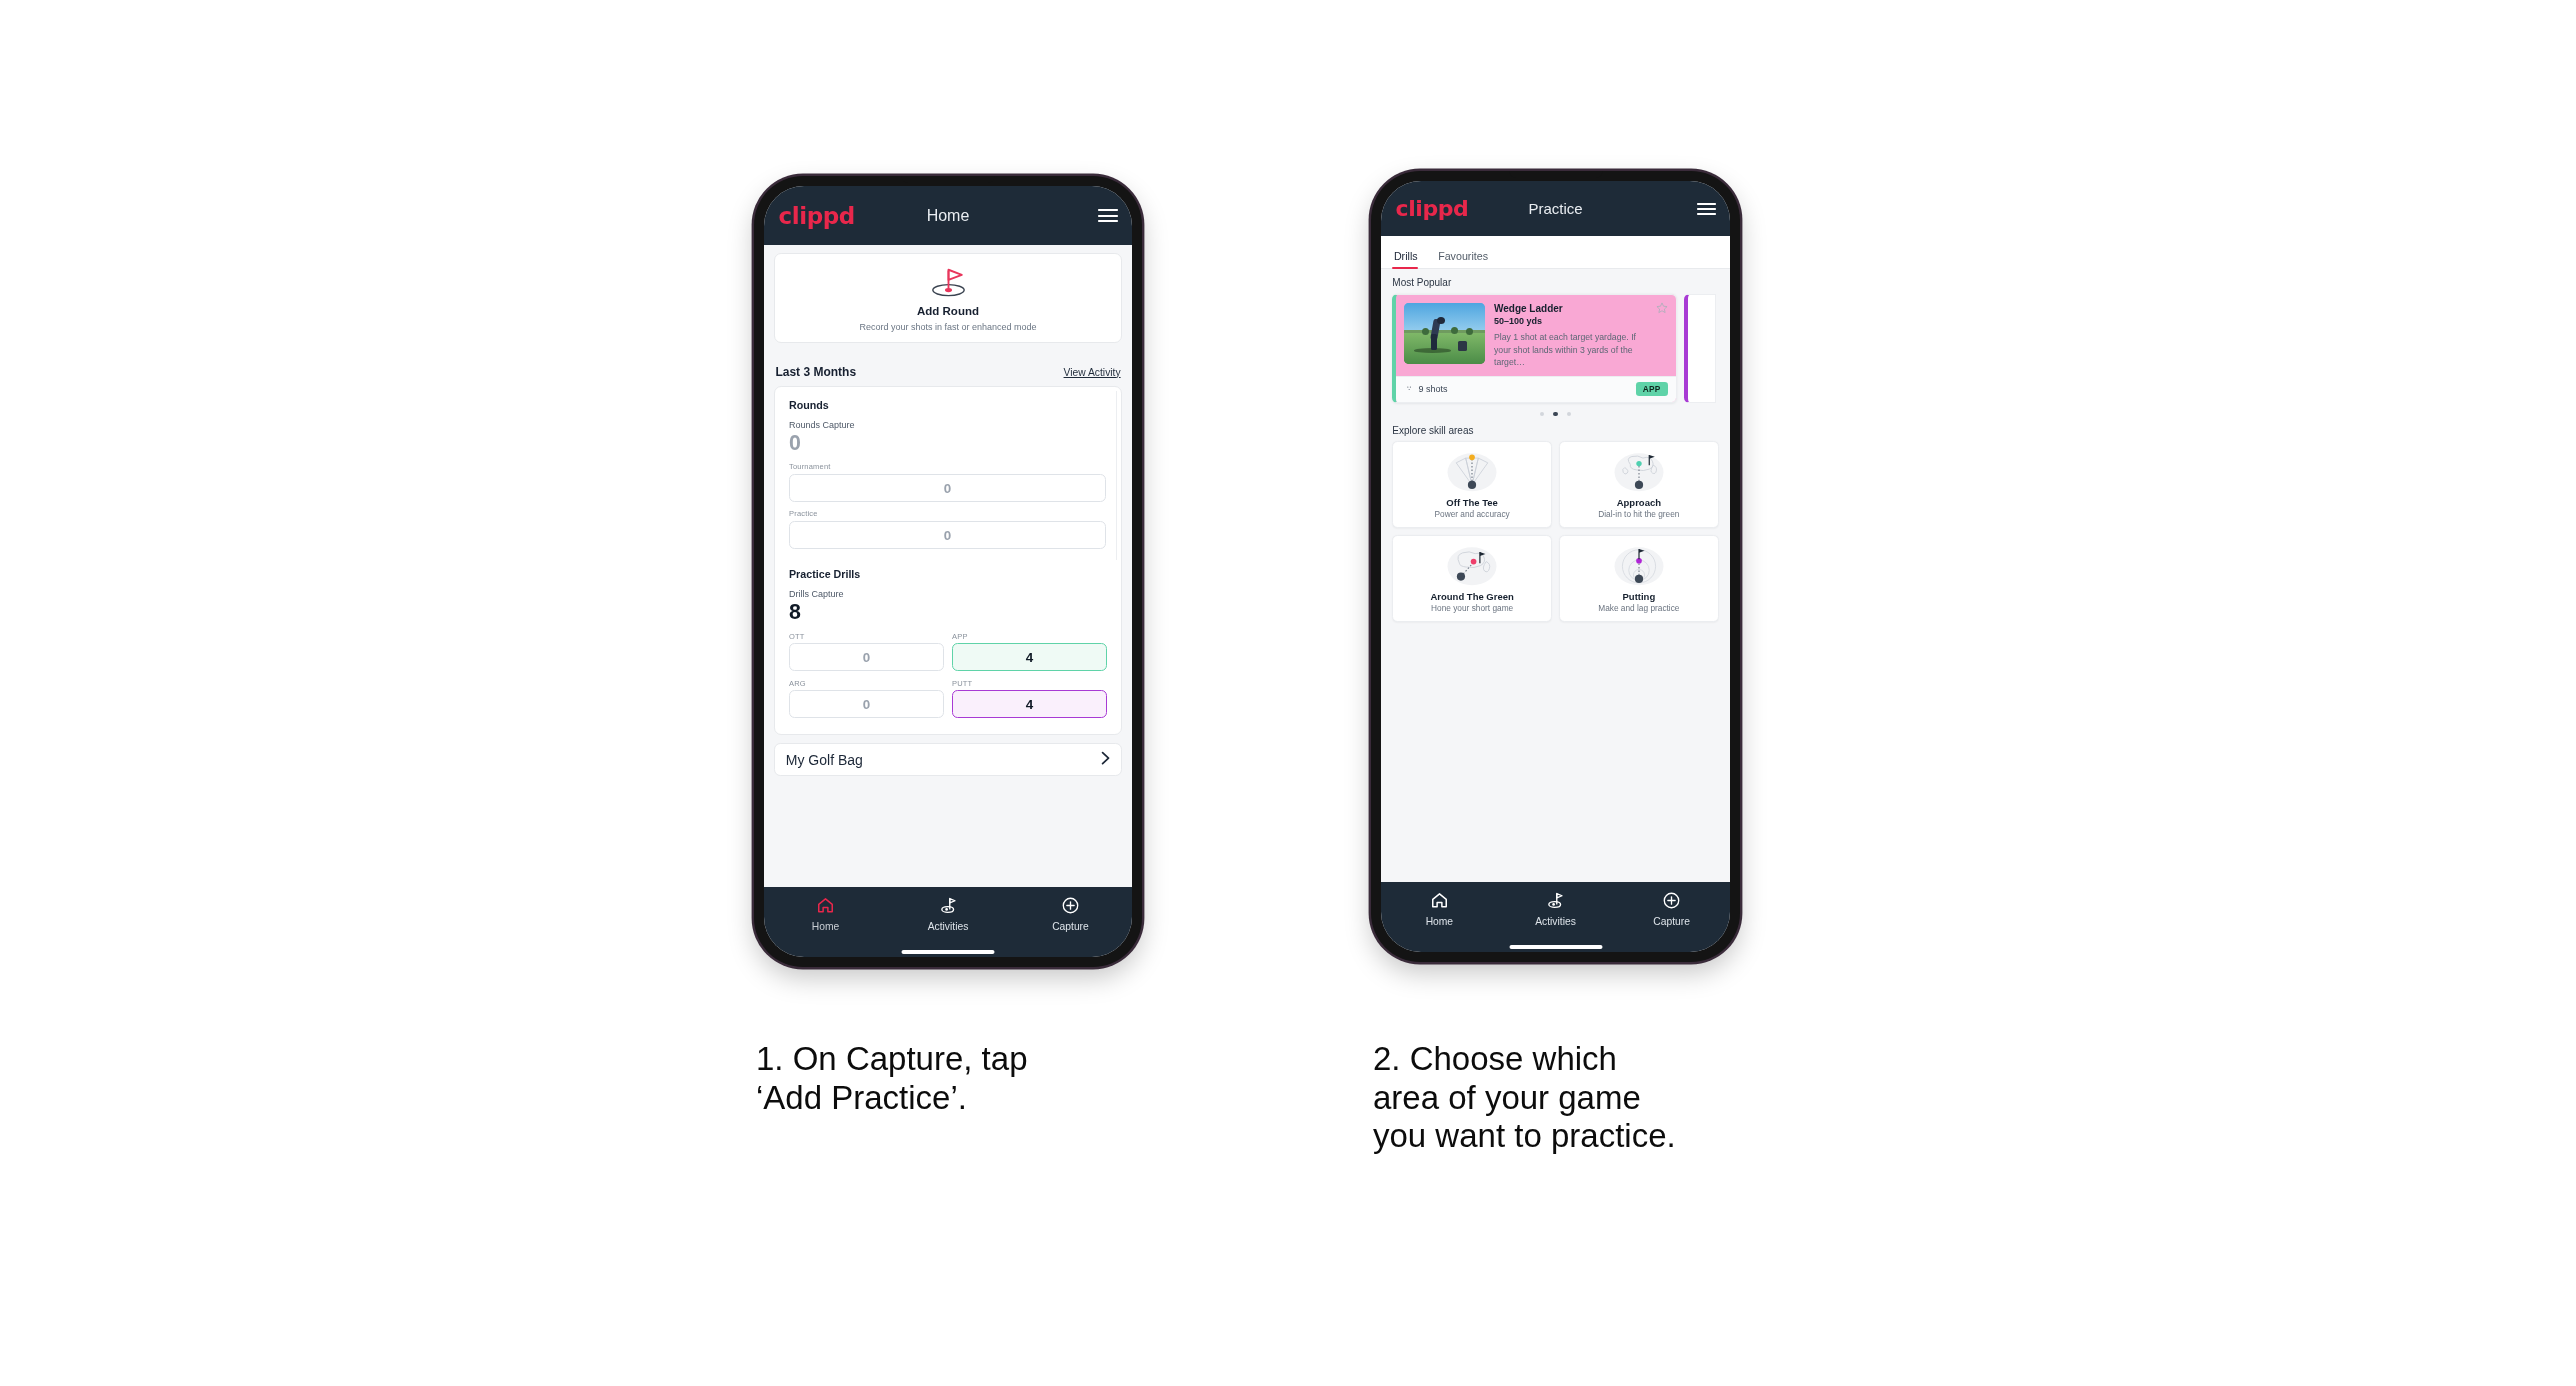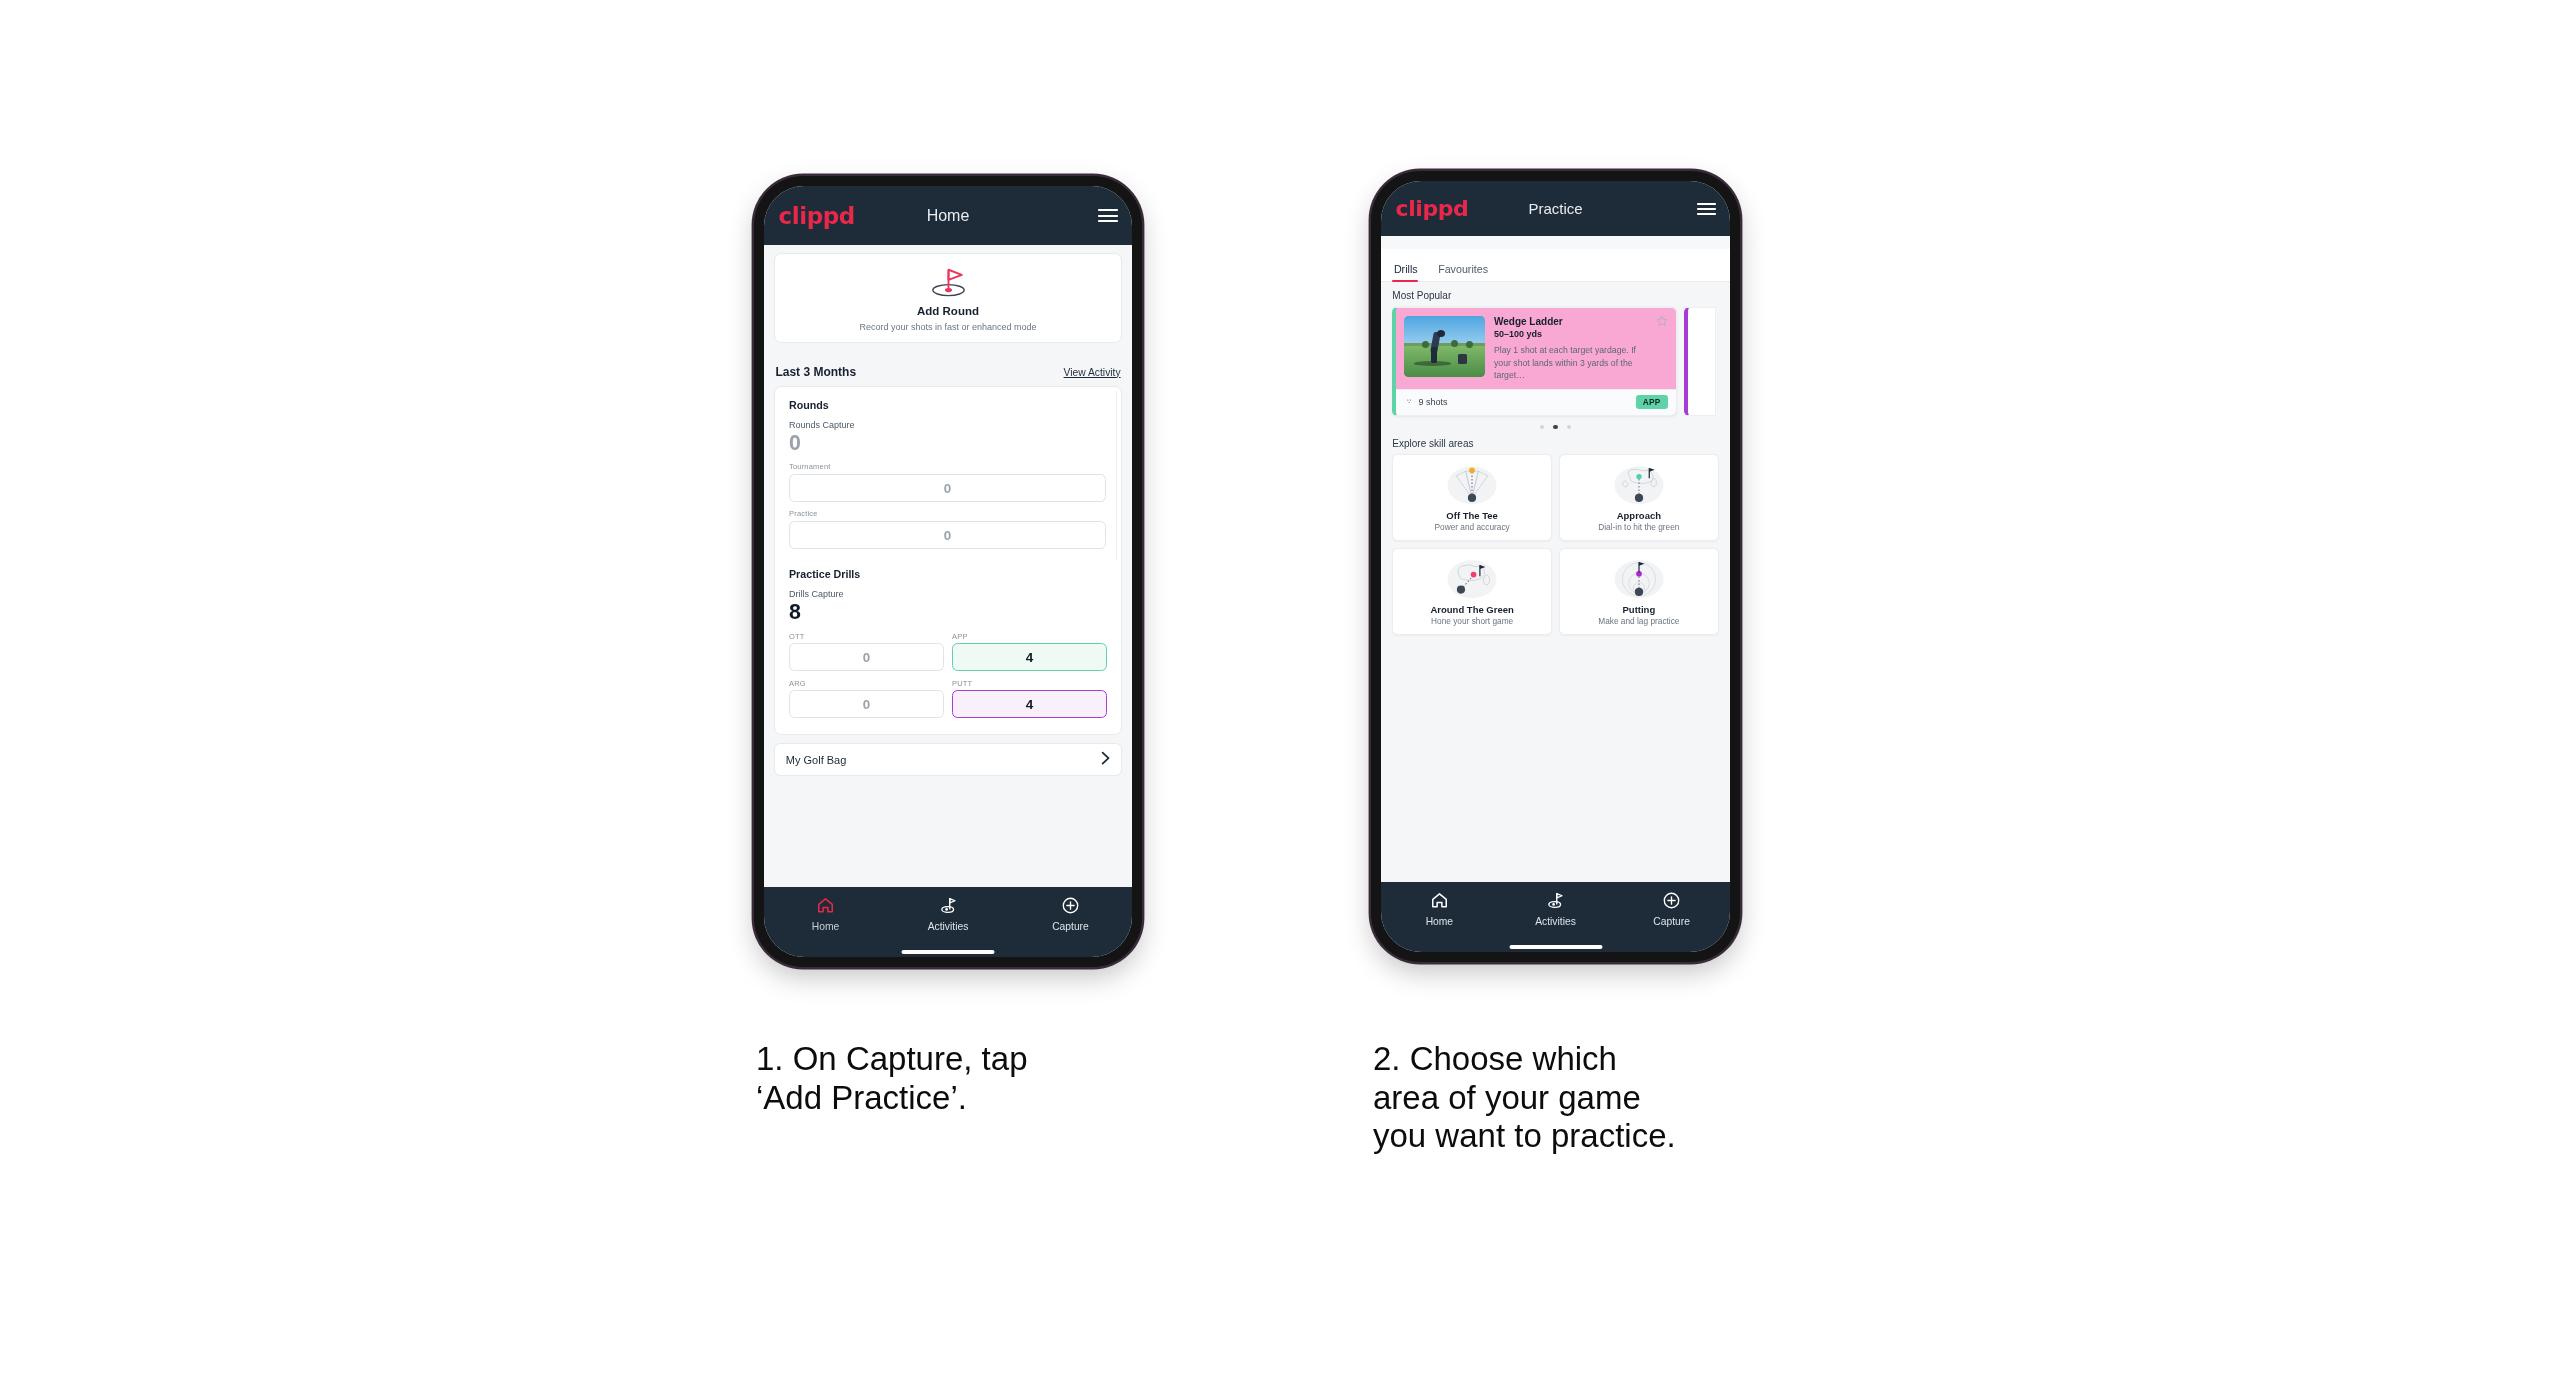--- a/index.html
+++ b/index.html
@@ -158,21 +158,21 @@
 
   .golfbag-row {
     margin-top: 8px;
     background: #ffffff;
     border: 0.8px solid #e7e9ec;
     border-radius: 6.3px;
     height: 33px;
     display: flex; align-items: center;
     padding: 0 11px;
   }
-  .golfbag-text { font-size: 11px; color: #1c2737; }
+  .golfbag-text { font-size: 14px; color: #1c2737; }
   .chev { margin-left: auto; color: #1c2737; font-size: 14.2px; line-height: 1; }
 
   
   .tabbar {
     flex: 0 0 auto;
     background: #ffffff;
     display: flex;
     align-items: flex-end;
     padding: 0 11px;
     border-bottom: 0.8px solid #e8eaed;
@@ -437,21 +437,21 @@
       <div class="app-header" style="height:55px;">
         <span class="logo" style="font-size:22px;">clippd</span>
         <span class="app-title" style="font-size:15px;">Practice</span>
         <span class="burger" style="width:19px;height:12px;">
           <span style="height:2px;"></span>
             <span style="height:2px;"></span>
             <span style="height:2px;"></span>
         </span>
       </div>
 
-      <div class="tabbar" style="height:33px;margin-top:13px;">
+      <div class="tabbar" style="height:33px;">
         <span class="tab active">Drills</span>
         <span class="tab">Favourites</span>
       </div>
 
       <div class="p2-body">
 
         <div class="p2-section-label">Most Popular</div>
 
         <div class="carousel">
           <div class="drill-card">

